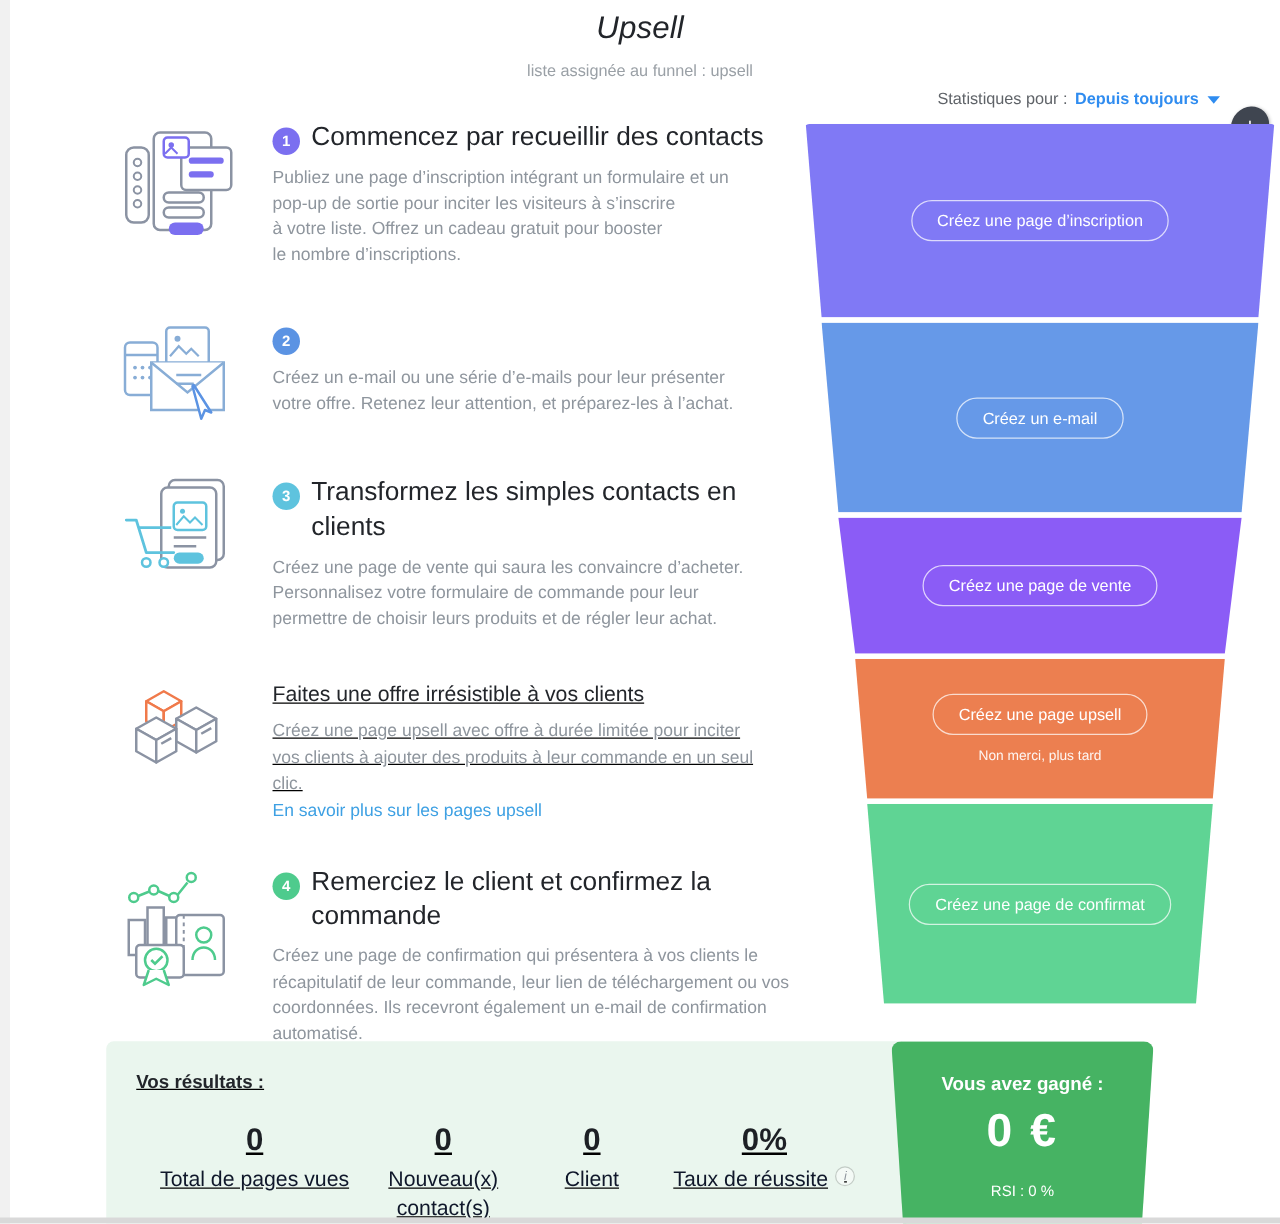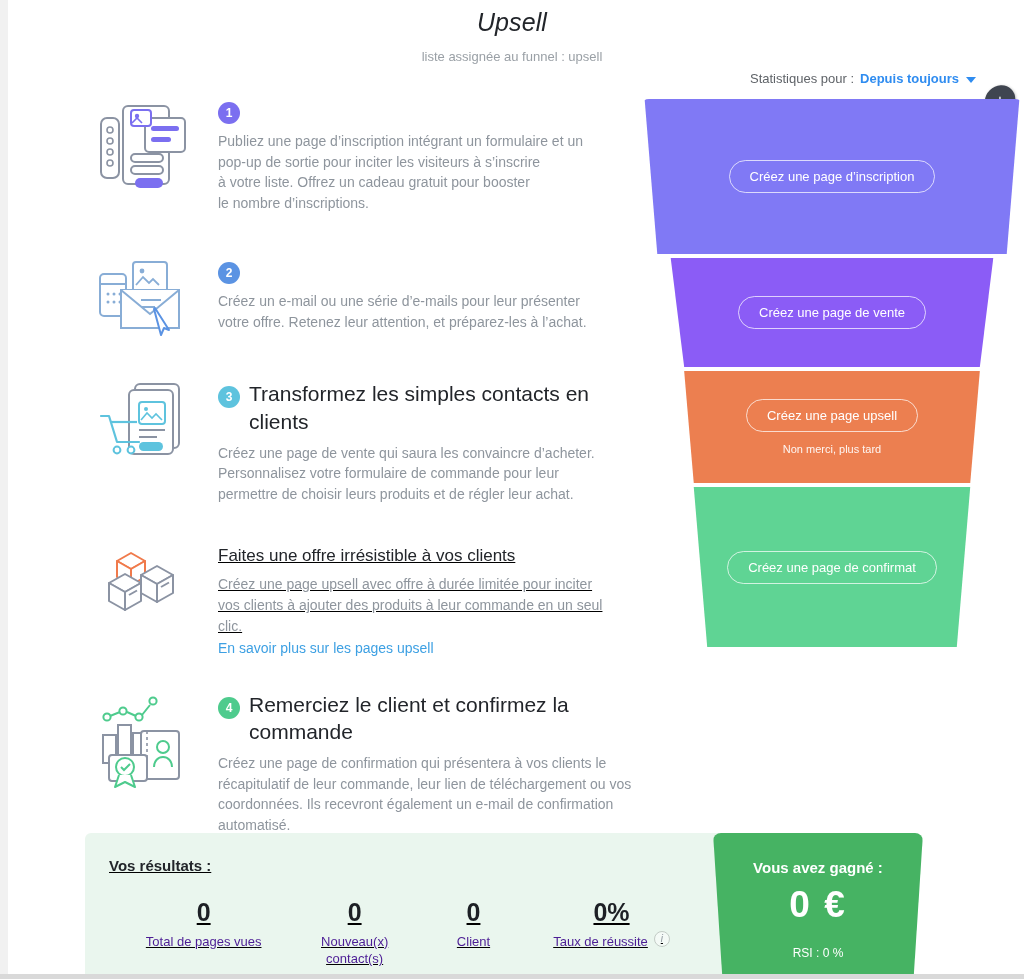--- a/index.html
+++ b/index.html
@@ -226,22 +226,22 @@
   .stat:nth-child(3) { width: 118px; }
   .stat:nth-child(4) { width: 170px; }
   .stat-value {
     font-size: 25px;
     font-weight: bold;
     color: #1d2025;
     line-height: 1.15;
   }
   .stat-label {
     margin-top: 6px;
-    font-size: 13px;
-    color: #4c1d95;
+    font-size: 17px;
+    color: #0f172a;
     line-height: 1.35;
     white-space: pre-line;
   }
   .stat-label-row {
     display: flex;
     align-items: center;
     justify-content: center;
     gap: 6px;
   }
   .info-dot {
@@ -328,20 +328,21 @@
           <circle cx="40" cy="20" r="2.2" fill="#7b6ff0"></circle>
           <path d="M35 27l5-5 5 5" stroke="#7b6ff0" stroke-width="1.6" fill="none"></path>
           <rect x="34" y="58" width="32" height="8" rx="4" stroke="#8b93a3" stroke-width="2" fill="#fff"></rect>
           <rect x="34" y="70" width="32" height="8" rx="4" stroke="#8b93a3" stroke-width="2" fill="#fff"></rect>
           <rect x="38" y="82" width="28" height="10" rx="5" fill="#7b6ff0"></rect>
         </svg>
       </div>
       <div class="step-body">
         <div class="step-head">
           <span class="badge c1">1</span>
+          <span class="step-title">Commencez par recueillir des contacts</span>
         </div>
         <div class="step-desc">Publiez une page d’inscription intégrant un formulaire et un
 pop-up de sortie pour inciter les visiteurs à s’inscrire
 à votre liste. Offrez un cadeau gratuit pour booster
 le nombre d’inscriptions.</div>
       </div>
     </div>
 
     <div class="step" style="margin-bottom:48px;">
       <div class="step-icon">
@@ -458,20 +459,23 @@
     </div>
 
   </div>
 
   <div class="funnel">
 
     <div class="seg" style="background:#8079f5;height:155px;border-radius:9px;clip-path:polygon(1.2% 0,98.8% 0,95.5% 100%,4.5% 100%);">
       <button class="seg-btn">Créez une page d’inscription</button>
     </div>
 
+    <div class="seg" style="background:#6699e8;height:152px;border-radius:9px;clip-path:polygon(4.5% 0,95.5% 0,92% 100%,8% 100%);">
+      <button class="seg-btn">Créez un e-mail</button>
+    </div>
 
     <div class="seg" style="background:#8b5cf6;height:109px;border-radius:9px;clip-path:polygon(8% 0,92% 0,88.5% 100%,11.5% 100%);">
       <button class="seg-btn">Créez une page de vente</button>
     </div>
 
     <div class="seg" style="background:#ec7f50;height:112px;border-radius:9px;clip-path:polygon(11.5% 0,88.5% 0,86% 100%,14% 100%);">
       <button class="seg-btn">Créez une page upsell</button>
       <span class="seg-sub">Non merci, plus tard</span>
     </div>
 

